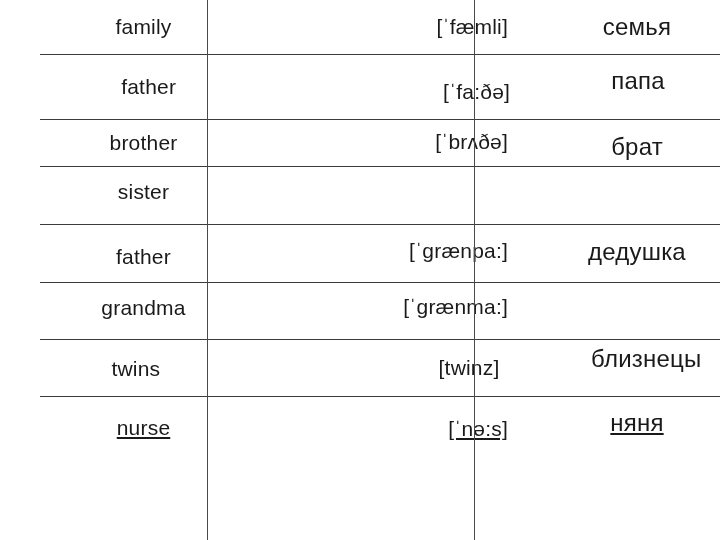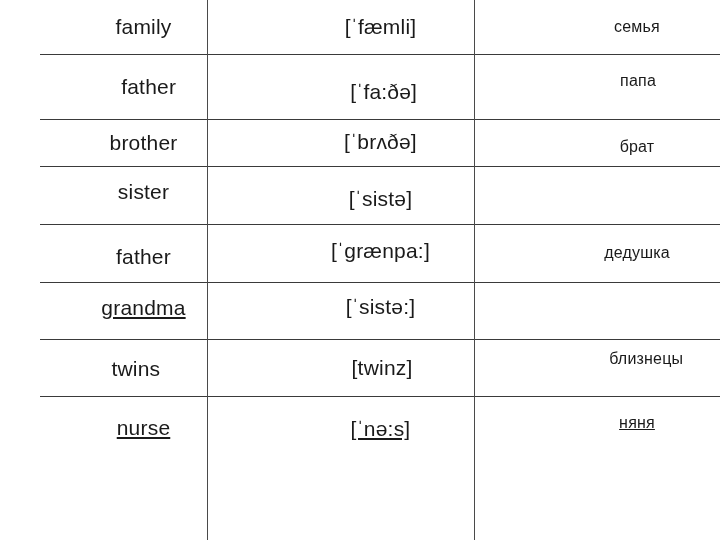--- a/index.html
+++ b/index.html
@@ -55,38 +55,38 @@
   .cell {
     position: relative;
     display: flex;
     align-items: center;
     justify-content: center;
     box-sizing: border-box;
     padding: 0 6px;
     white-space: nowrap;
   }
   .cell.word  { width: 207px; }
-  .cell.ipa   { width: 267px; }
+  .cell.ipa   { width: 267px; justify-content: flex-end; }
   .cell.ru    { width: 246px; }
 
   .cell span {
     display: block;
     line-height: 1.1;
   }
 
   .cell.word span {
     font-size: 21px;
     letter-spacing: 0.2px;
   }
   .cell.ipa span {
     font-size: 21px;
     letter-spacing: 0.2px;
   }
   .cell.ru span {
-    font-size: 16px;
+    font-size: 24px;
     letter-spacing: 0.2px;
   }
 </style>
 </head>
 <body style="background: rgb(255, 255, 255); color: rgb(26, 26, 26);">
 
 <div id="vocab-table">
 
   <div class="rows">
       <div class="vrow" style="height: 55px; border-bottom-color: rgb(58, 58, 58);">
@@ -119,41 +119,38 @@
           <span style="transform: translateY(-1px);">[ˈbrʌðə]</span>
         </div>
         <div class="cell ru">
           <span style="transform: translateY(4px);">брат</span>
         </div>
       </div>
       <div class="vrow" style="height: 58px; border-bottom-color: rgb(58, 58, 58);">
         <div class="cell word">
           <span style="transform: translateY(-4px);">sister</span>
         </div>
-        <div class="cell ipa">
-          <span style="transform: translateY(3px);">[ˈsistə]</span>
-        </div>
       </div>
       <div class="vrow" style="height: 58px; border-bottom-color: rgb(58, 58, 58);">
         <div class="cell word">
           <span style="transform: translateY(3px);">father</span>
         </div>
         <div class="cell ipa">
           <span style="transform: translateY(-3px);">[ˈgrænpa:]</span>
         </div>
         <div class="cell ru">
           <span style="transform: translateY(-1px);">дедушка</span>
         </div>
       </div>
       <div class="vrow" style="height: 57px; border-bottom-color: rgb(58, 58, 58);">
         <div class="cell word">
-          <span style="transform: translateY(-3px); text-decoration: underline;">grandma</span>
+          <span style="transform: translateY(-3px);">grandma</span>
         </div>
         <div class="cell ipa">
-          <span style="transform: translateY(-4px);">[ˈsistə:]</span>
+          <span style="transform: translateY(-4px);">[ˈgrænma:]</span>
         </div>
       </div>
       <div class="vrow" style="height: 57px; border-bottom-color: rgb(58, 58, 58); gap: 27px;">
         <div class="cell word">
           <span style="transform: translateY(1px);">twins</span>
         </div>
         <div class="cell ipa">
           <span>[twinz]</span>
         </div>
         <div class="cell ru">

